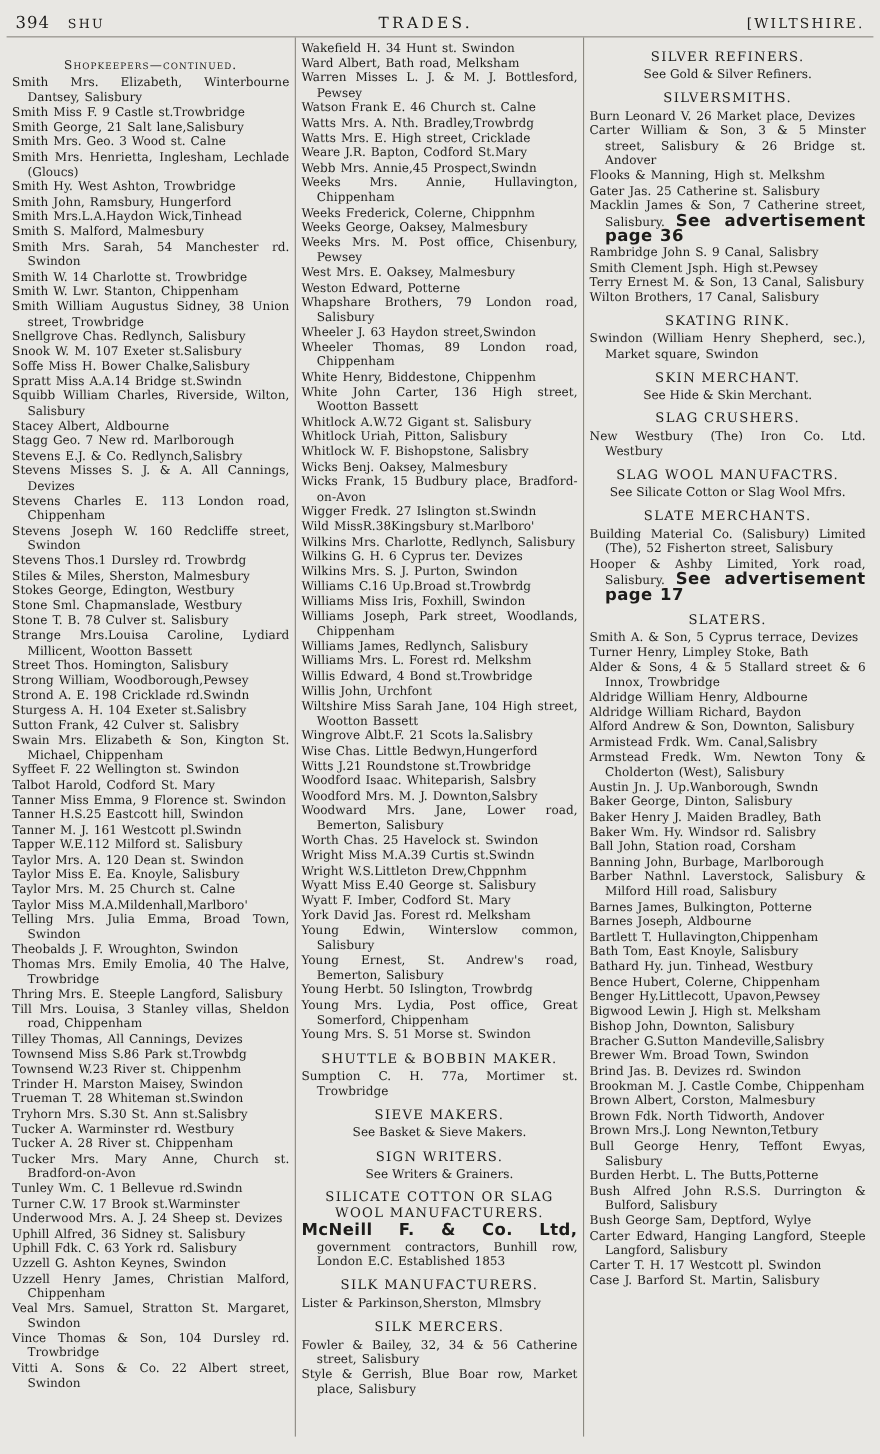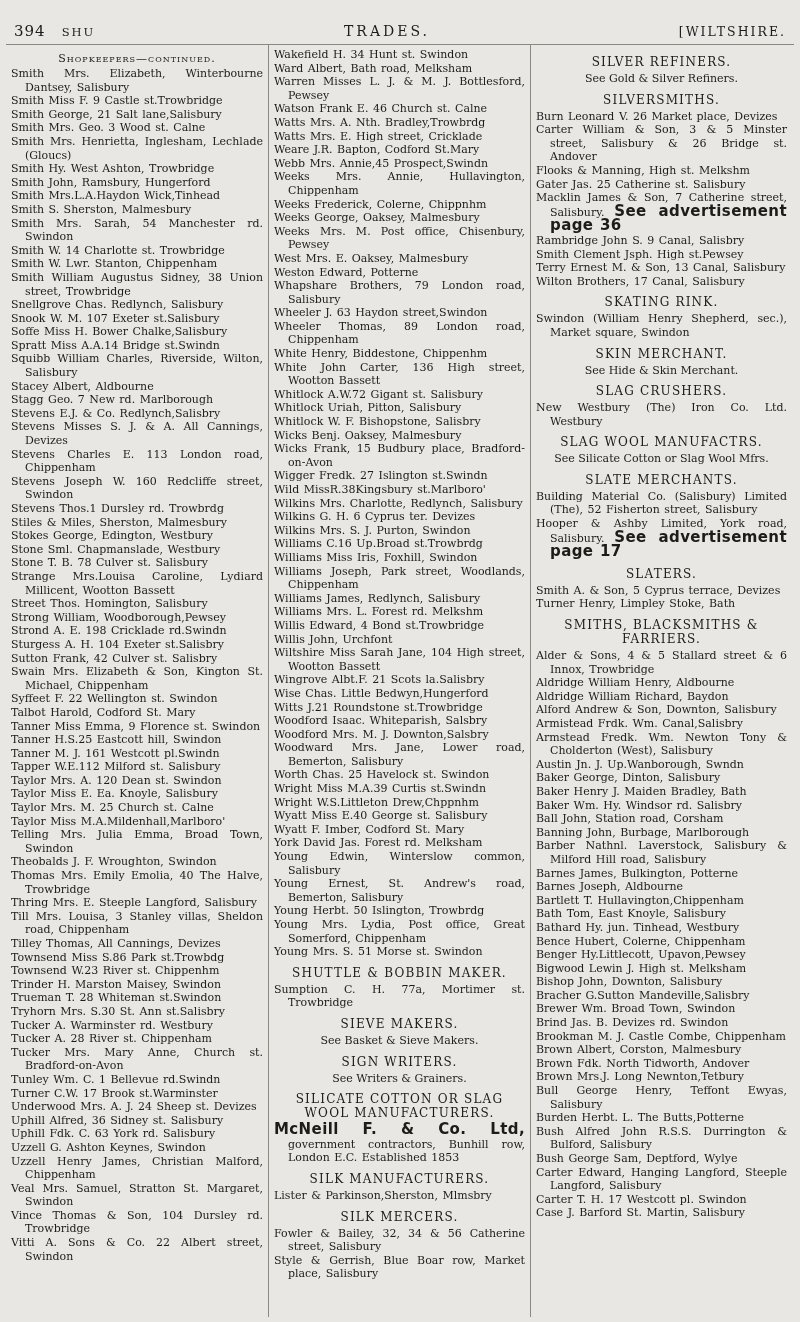--- a/index.html
+++ b/index.html
@@ -4,21 +4,21 @@
 <style>
   html,body{margin:0;padding:0;}
   body{
     width:800px;height:1322px;
     background:#e8e7e3;
     color:#1d1c1a;
     font-family:"DejaVu Serif","Liberation Serif",serif;
     overflow:hidden;
     -webkit-font-smoothing:antialiased;
   }
-  .page{width:800px;height:1066px;box-sizing:border-box;padding:20px 6px 0 6px;}
+  .page{width:800px;height:1066px;box-sizing:border-box;padding:9px 6px 0 6px;}
   
   .hdr{
     display:flex;align-items:baseline;justify-content:space-between;
     padding:2px 8px 4px 8px;
     border-bottom:1px solid #8a8880;
     font-size:13px;
   }
   .hdr .left{display:flex;gap:16px;align-items:baseline;}
   .hdr .pgnum{font-size:15px;letter-spacing:1px;}
   .hdr .catch{font-size:11.5px;letter-spacing:2px;}
@@ -48,21 +48,21 @@
   }
   .xref{
     font-size:11px;line-height:13.6px;
     text-align:center;margin:0 0 1px 0;
   }
   .subheading{
     font-size:11px;line-height:14px;
     text-align:center;
     font-variant:small-caps;
     letter-spacing:1px;
-    margin:4px 0 1px 0;
+    margin:16px 0 1px 0;
   }
   .entry b{font-family:"DejaVu Sans","Liberation Sans",sans-serif;font-size:15px;letter-spacing:.4px;}
 </style>
 </head>
 <body>
 
 <div class="page">
   <div class="hdr">
     <div class="left">
       <span class="pgnum">394</span>
@@ -76,21 +76,21 @@
     <div class="col" id="col-0">
         <p class="subheading">Shopkeepers—continued.</p>
         <p class="entry">Smith Mrs. Elizabeth, Winterbourne Dantsey, Salisbury</p>
         <p class="entry">Smith Miss F. 9 Castle st.Trowbridge</p>
         <p class="entry">Smith George, 21 Salt lane,Salisbury</p>
         <p class="entry">Smith Mrs. Geo. 3 Wood st. Calne</p>
         <p class="entry">Smith Mrs. Henrietta, Inglesham, Lechlade (Gloucs)</p>
         <p class="entry">Smith Hy. West Ashton, Trowbridge</p>
         <p class="entry">Smith John, Ramsbury, Hungerford</p>
         <p class="entry">Smith Mrs.L.A.Haydon Wick,Tinhead</p>
-        <p class="entry">Smith S. Sherston, Malmesbury</p>
+        <p class="entry">Smith S. Malford, Malmesbury</p>
         <p class="entry">Smith Mrs. Sarah, 54 Manchester rd. Swindon</p>
         <p class="entry">Smith W. 14 Charlotte st. Trowbridge</p>
         <p class="entry">Smith W. Lwr. Stanton, Chippenham</p>
         <p class="entry">Smith William Augustus Sidney, 38 Union street, Trowbridge</p>
         <p class="entry">Snellgrove Chas. Redlynch, Salisbury</p>
         <p class="entry">Snook W. M. 107 Exeter st.Salisbury</p>
         <p class="entry">Soffe Miss H. Bower Chalke,Salisbury</p>
         <p class="entry">Spratt Miss A.A.14 Bridge st.Swindn</p>
         <p class="entry">Squibb William Charles, Riverside, Wilton, Salisbury</p>
         <p class="entry">Stacey Albert, Aldbourne</p>
@@ -235,21 +235,20 @@
         <p class="heading">SLAG CRUSHERS.</p>
         <p class="entry">New Westbury (The) Iron Co. Ltd. Westbury</p>
         <p class="heading">SLAG WOOL MANUFACTRS.</p>
         <p class="xref">See Silicate Cotton or Slag Wool Mfrs.</p>
         <p class="heading">SLATE MERCHANTS.</p>
         <p class="entry">Building Material Co. (Salisbury) Limited (The), 52 Fisherton street, Salisbury</p>
         <p class="entry">Hooper &amp; Ashby Limited, York road, Salisbury. <b>See advertisement page 17</b></p>
         <p class="heading">SLATERS.</p>
         <p class="entry">Smith A. &amp; Son, 5 Cyprus terrace, Devizes</p>
         <p class="entry">Turner Henry, Limpley Stoke, Bath</p>
-        <p class="heading">SMITHS, BLACKSMITHS &amp; FARRIERS.</p>
         <p class="entry">Alder &amp; Sons, 4 &amp; 5 Stallard street &amp; 6 Innox, Trowbridge</p>
         <p class="entry">Aldridge William Henry, Aldbourne</p>
         <p class="entry">Aldridge William Richard, Baydon</p>
         <p class="entry">Alford Andrew &amp; Son, Downton, Salisbury</p>
         <p class="entry">Armistead Frdk. Wm. Canal,Salisbry</p>
         <p class="entry">Armstead Fredk. Wm. Newton Tony &amp; Cholderton (West), Salisbury</p>
         <p class="entry">Austin Jn. J. Up.Wanborough, Swndn</p>
         <p class="entry">Baker George, Dinton, Salisbury</p>
         <p class="entry">Baker Henry J. Maiden Bradley, Bath</p>
         <p class="entry">Baker Wm. Hy. Windsor rd. Salisbry</p>

